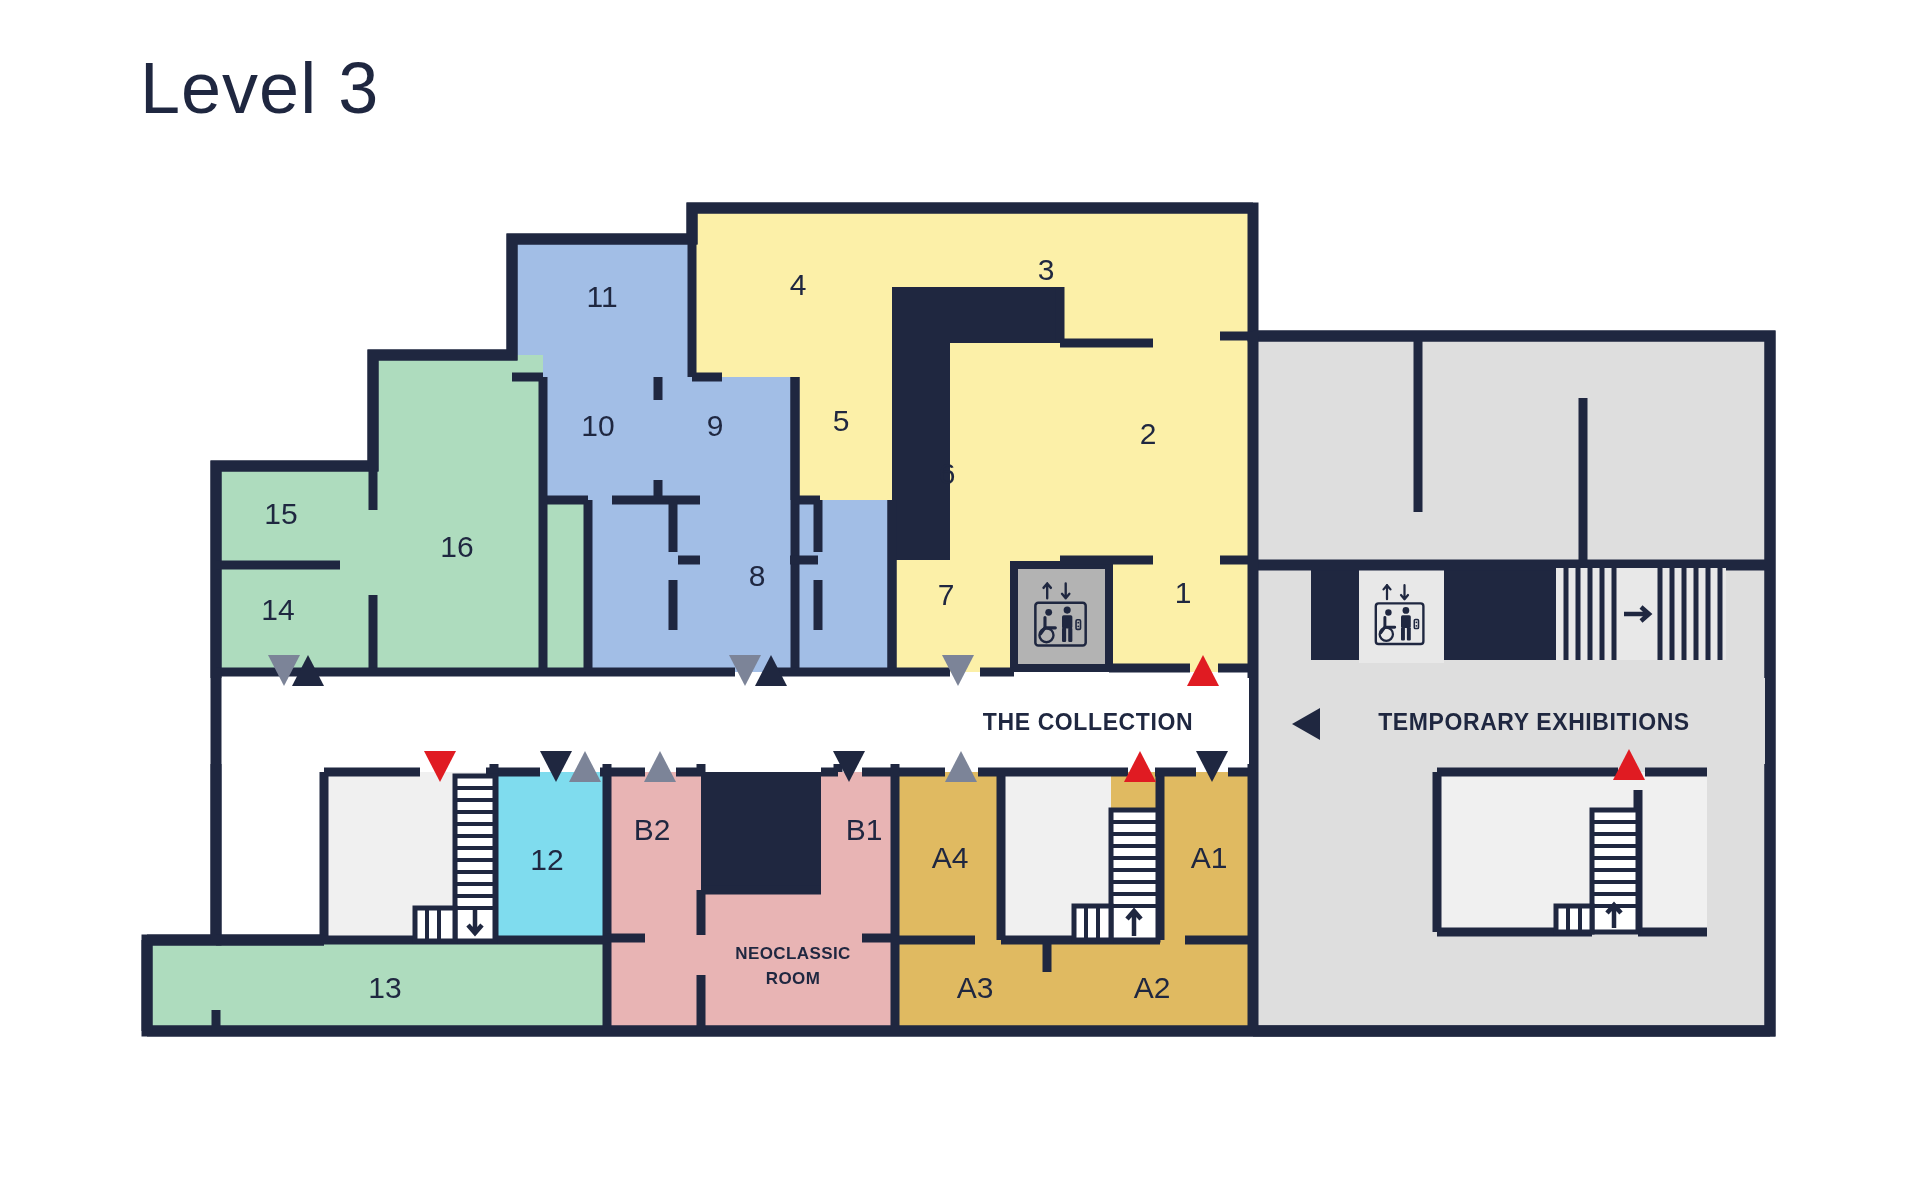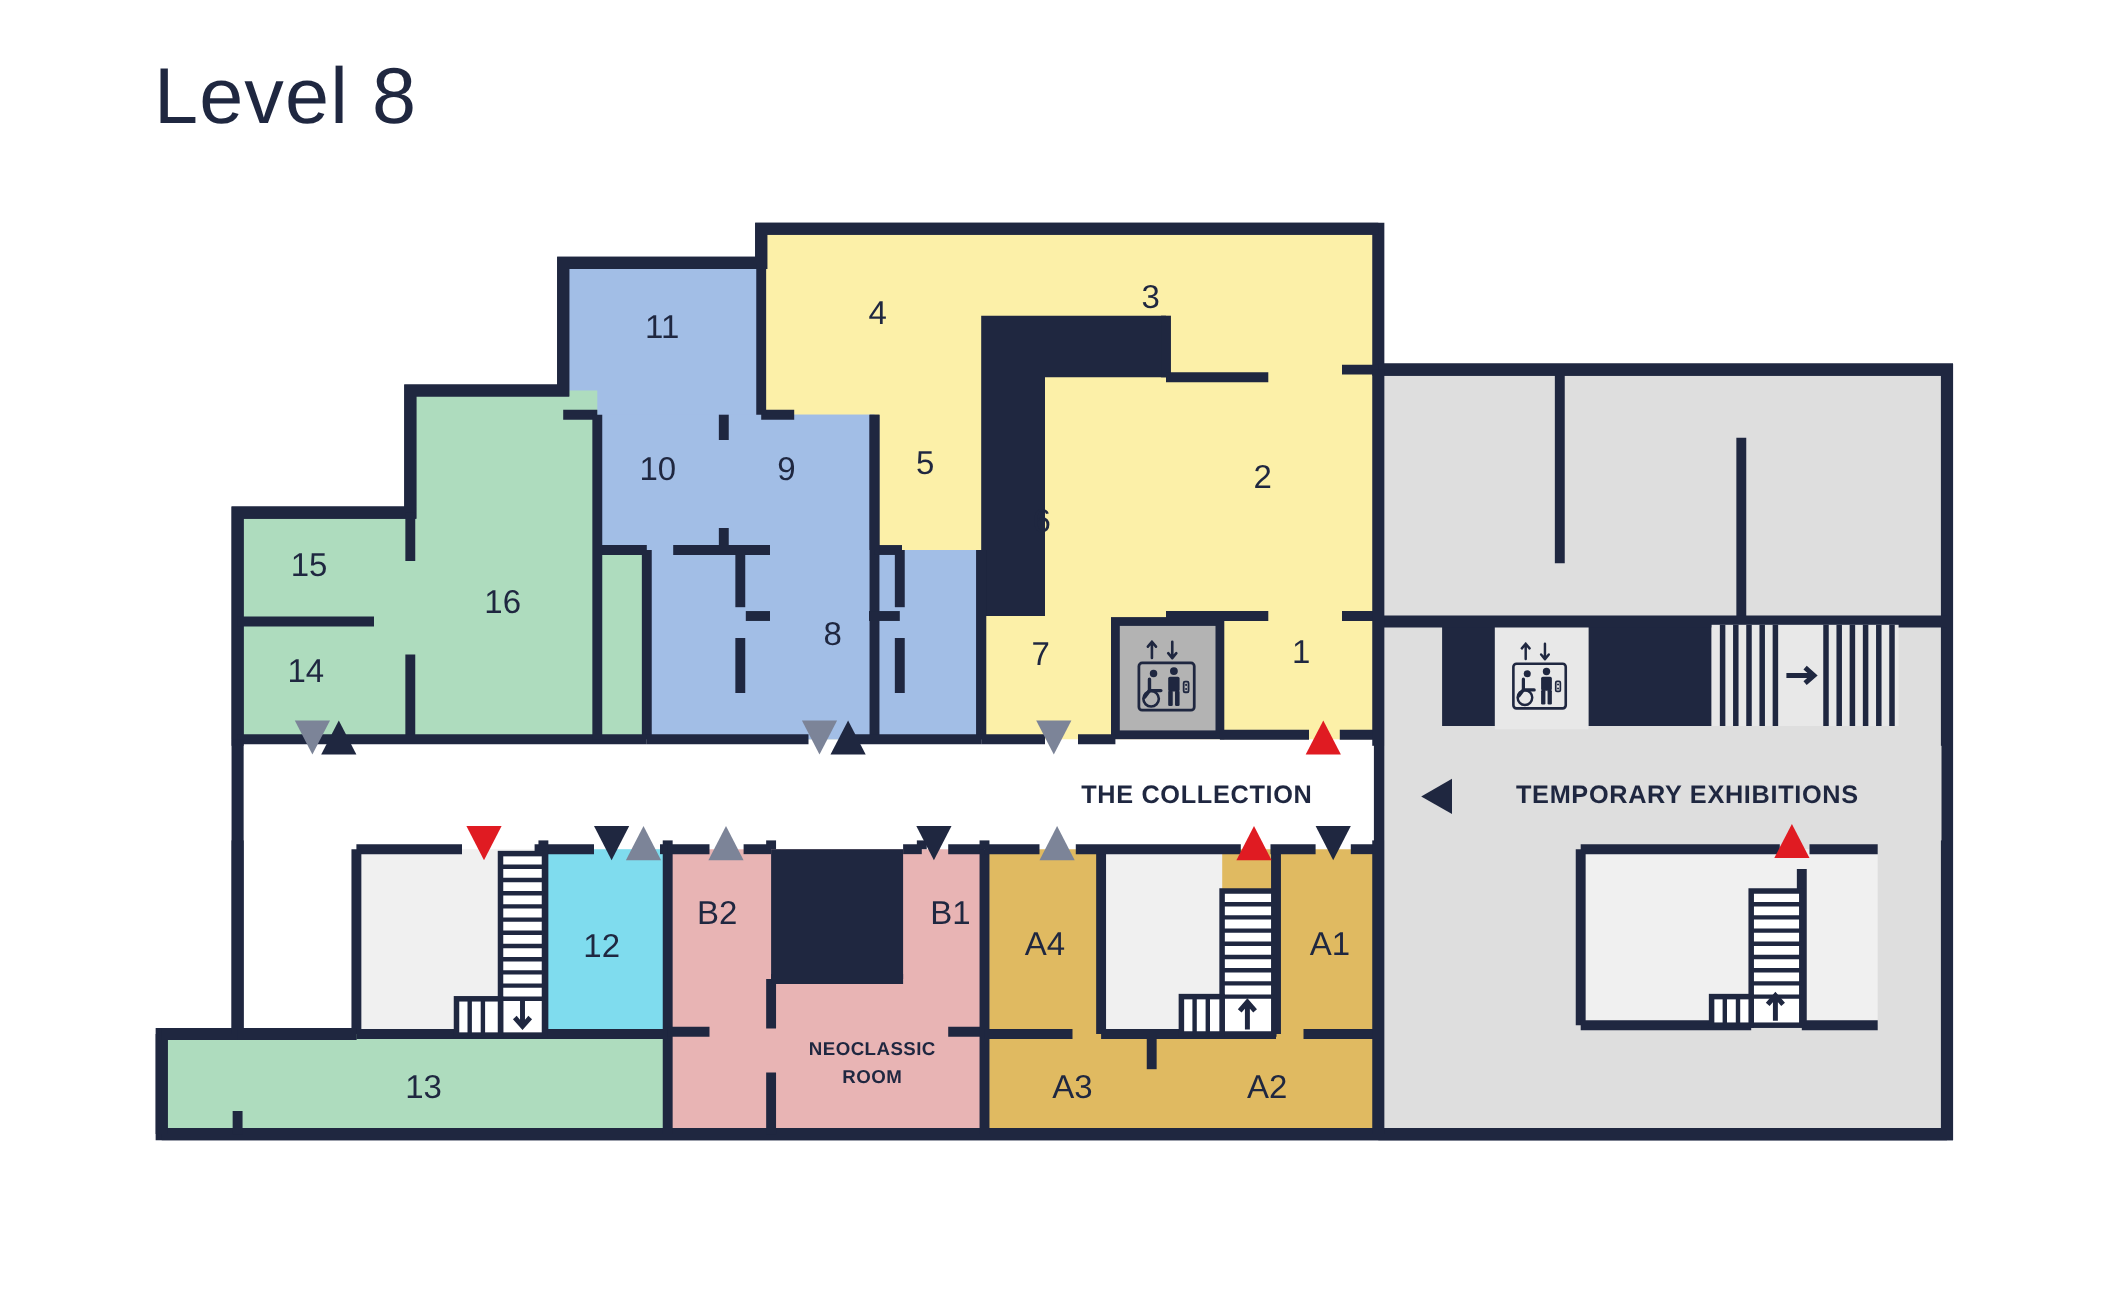--- a/index.html
+++ b/index.html
@@ -59,21 +59,21 @@
     text-anchor: middle;
     dominant-baseline: middle;
     font-weight: 700;
     letter-spacing: .6px;
   }
   .wall { stroke: #1f2740; stroke-linecap: butt; }
 </style>
 </head>
 <body>
 
-<h1 id="page-title">Level 8</h1>
+<h1 id="page-title">Level 3</h1>
 
 <div id="floorplan-wrap">
 <svg width="1931" height="1184" viewBox="0 0 1931 1184" xmlns="http://www.w3.org/2000/svg">
 
   <defs>
 
     <symbol id="sym-elevator" viewBox="0 0 100 100">
       <g fill="#1f2740">
 
         <path d="M30 6 L30 26 M30 6 L25 12 M30 6 L35 12" stroke="#1f2740" stroke-width="3.2" fill="none" stroke-linecap="round"></path>

